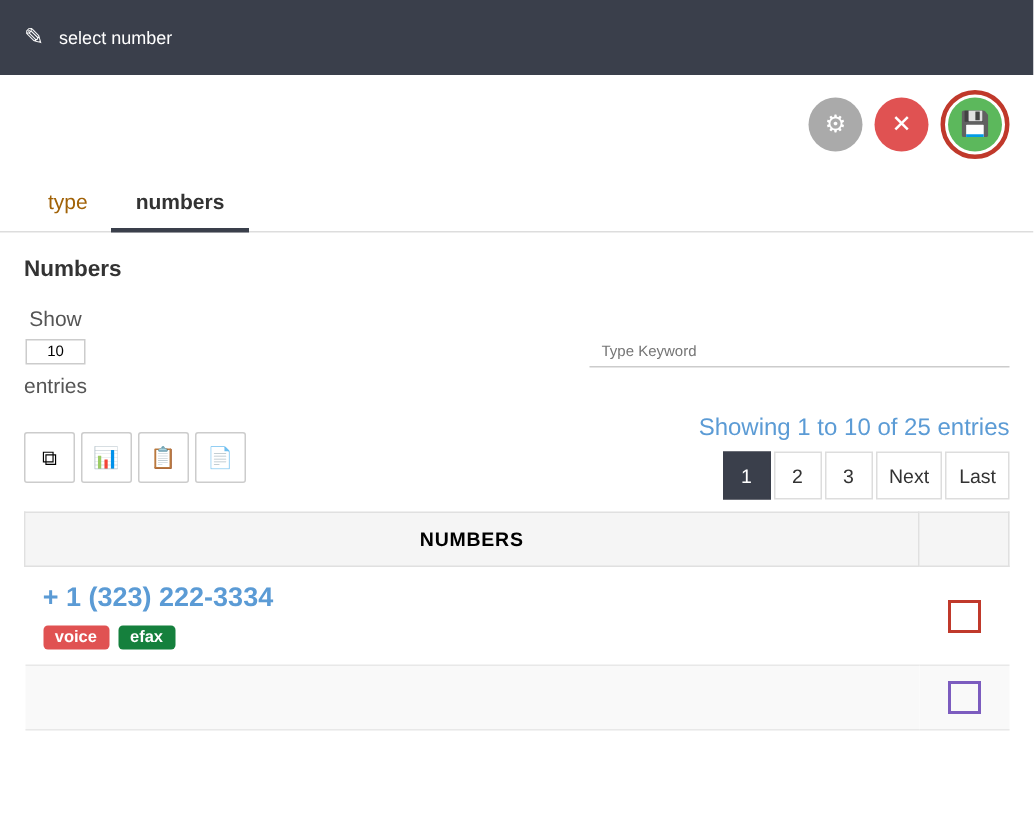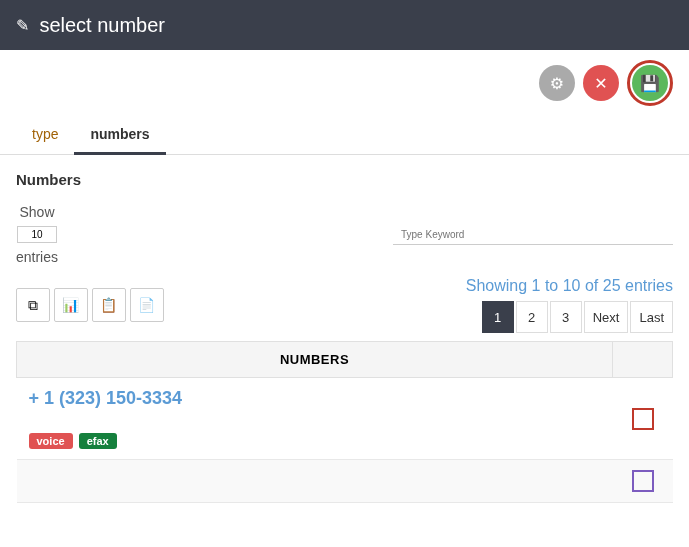--- a/index.html
+++ b/index.html
@@ -12,21 +12,21 @@
       display: flex;
       align-items: center;
       padding: 0 16px;
       height: 50px;
     }
     .header-icon {
       margin-right: 10px;
       font-size: 16px;
     }
     .header-title {
-      font-size: 20px;
+      font-size: 12px;
       font-weight: normal;
     }
 
     
     .toolbar {
       display: flex;
       justify-content: flex-end;
       align-items: center;
       padding: 10px 16px;
       gap: 8px;
@@ -196,21 +196,21 @@
       vertical-align: middle;
     }
     .number-value {
       color: #5b9bd5;
       font-size: 18px;
       font-weight: bold;
     }
     .tags-row {
       display: flex;
       gap: 6px;
-      margin-top: 24px;
+      margin-top: 8px;
     }
     .tag {
       padding: 2px 8px;
       border-radius: 3px;
       font-size: 11px;
       color: #fff;
       font-weight: bold;
     }
     .tag-voice { background: #e05252; }
     .tag-efax { background: #15803d; }
@@ -312,21 +312,21 @@
     <thead>
       <tr>
         <th>NUMBERS</th>
         <th style="width:60px;"></th>
       </tr>
     </thead>
     <tbody>
 
       <tr>
         <td>
-          <div class="number-value">+ 1 (323) 150-3334</div>
+          <div class="number-value">+ 1 (323) 222-3334</div>
           <div class="tags-row">
             <span class="tag tag-voice">voice</span>
             <span class="tag tag-efax">efax</span>
           </div>
         </td>
         <td class="td-icon">
           <span class="select-icon"></span>
         </td>
       </tr>
 

